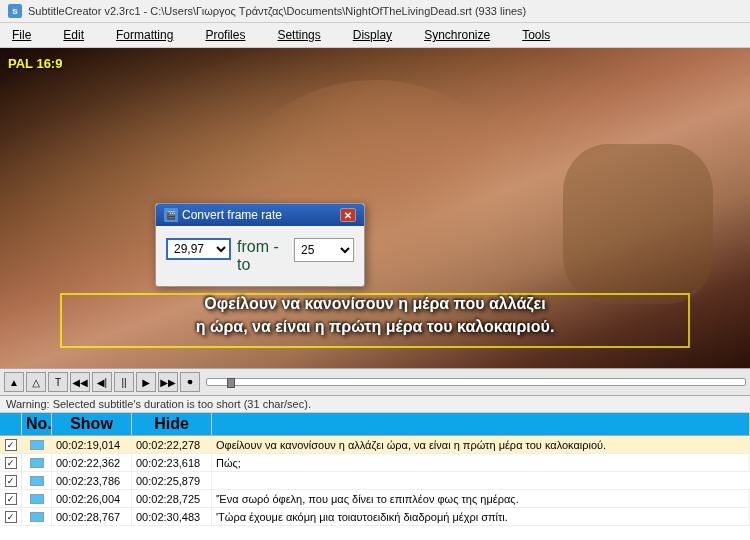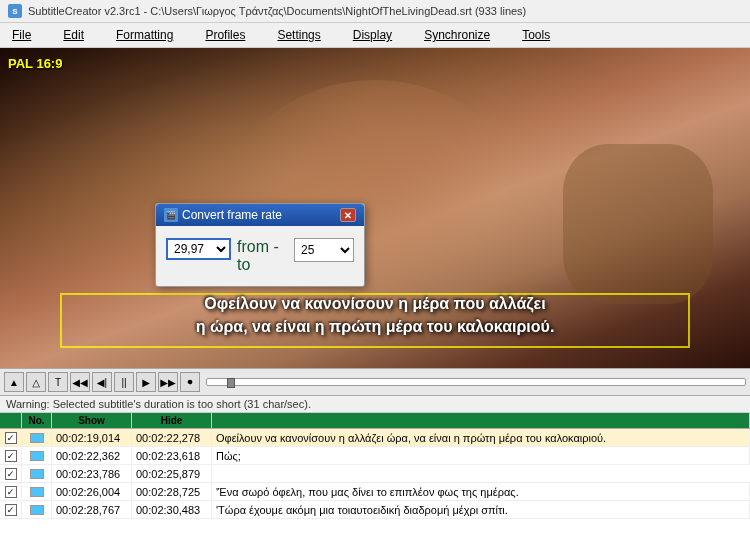--- a/index.html
+++ b/index.html
@@ -240,23 +240,23 @@
     #warning-bar {
       background: #f0f0f0;
       border-bottom: 1px solid #ccc;
       padding: 2px 6px;
       font-size: 11px;
       color: #333;
     }
     #table-header {
       display: grid;
       grid-template-columns: 22px 30px 80px 80px 1fr;
-      background: #15803d;
+      background: #0ea5e9;
       border-bottom: 1px solid #aaa;
-      font-size: 10px;
+      font-size: 16px;
       font-weight: bold;
     }
     .th-cell {
       padding: 2px 4px;
       border-right: 1px solid #ccc;
       text-align: center;
     }
     .th-cell.left { text-align: left; }
     #table-body {}
     .table-row {

